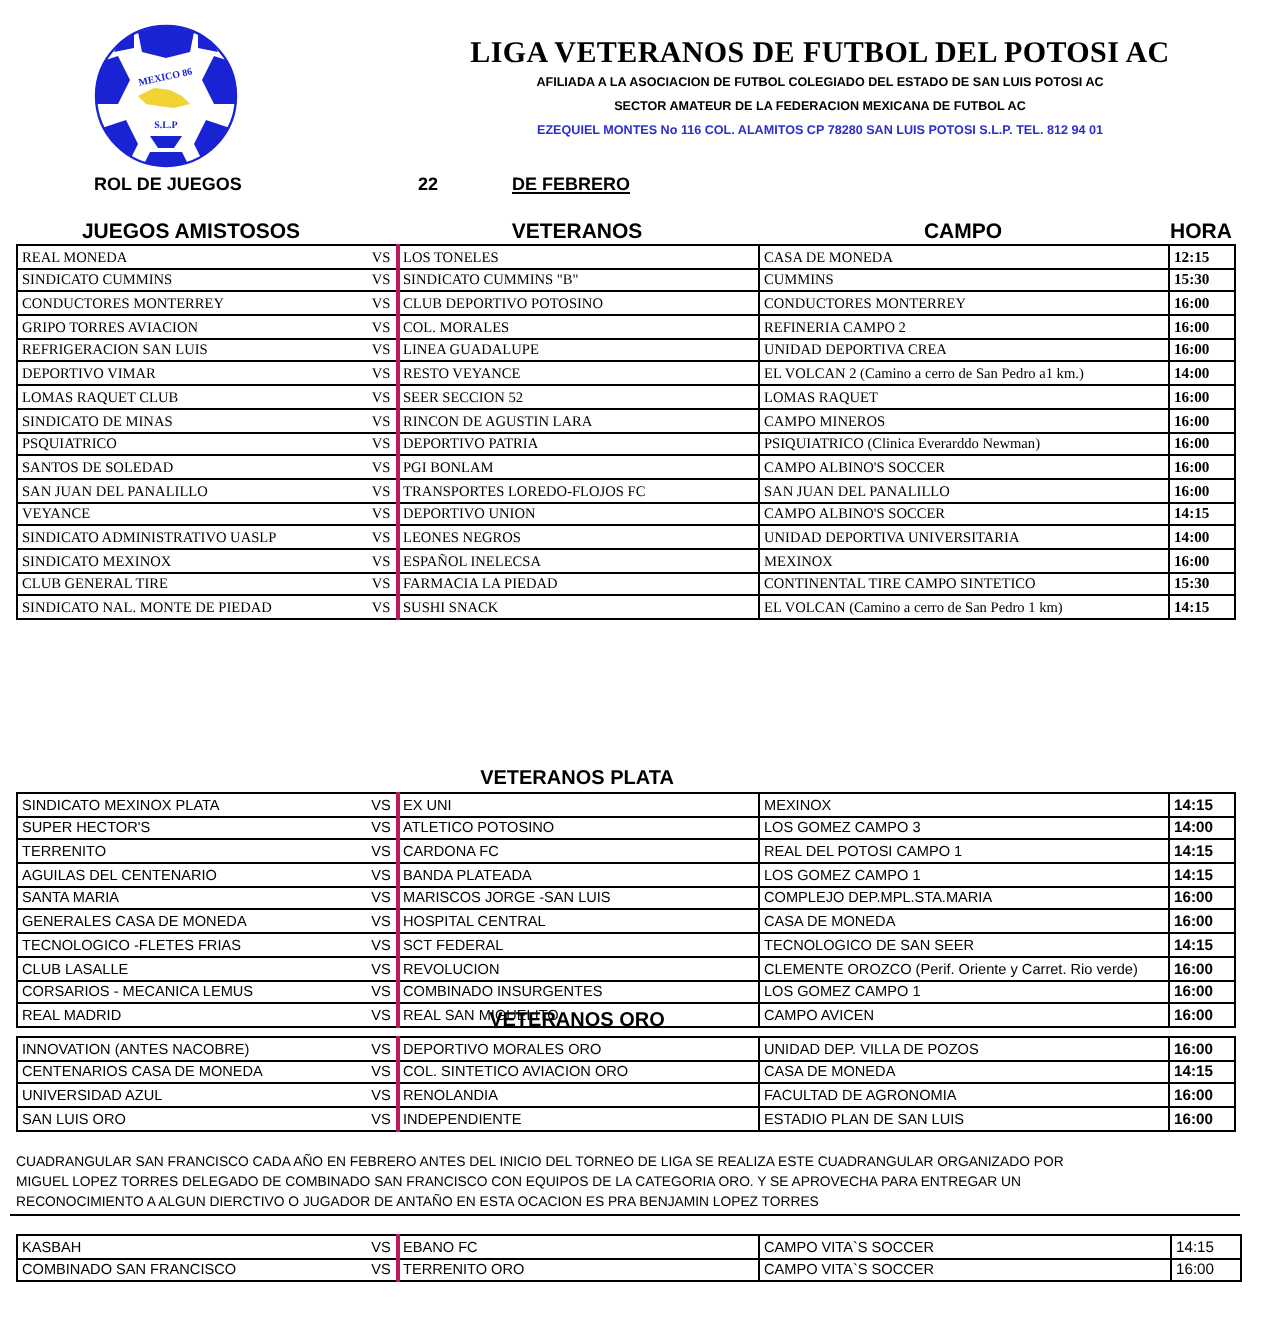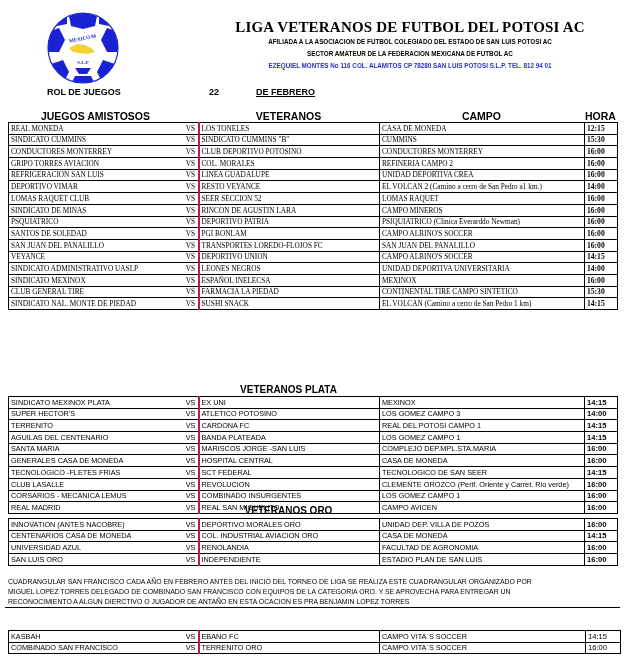--- a/index.html
+++ b/index.html
@@ -302,21 +302,21 @@
       <tr>
         <td class="t1">INNOVATION (ANTES NACOBRE)</td>
         <td class="vs">VS</td>
         <td class="t2">DEPORTIVO MORALES ORO</td>
         <td class="campo">UNIDAD DEP. VILLA DE POZOS</td>
         <td class="hora">16:00</td>
       </tr>
       <tr>
         <td class="t1">CENTENARIOS CASA DE MONEDA</td>
         <td class="vs">VS</td>
-        <td class="t2">COL. INDUSTRIAL AVIACION ORO</td>
+        <td class="t2">COL. SINTETICO AVIACION ORO</td>
         <td class="campo">CASA DE MONEDA</td>
         <td class="hora">14:15</td>
       </tr>
       <tr>
         <td class="t1">UNIVERSIDAD AZUL</td>
         <td class="vs">VS</td>
         <td class="t2">RENOLANDIA</td>
         <td class="campo">FACULTAD DE AGRONOMIA</td>
         <td class="hora">16:00</td>
       </tr>
@@ -330,21 +330,21 @@
     </tbody>
 </table>
 
 <div class="note">
   <div>CUADRANGULAR  SAN FRANCISCO CADA AÑO EN FEBRERO ANTES DEL INICIO DEL TORNEO DE LIGA SE REALIZA ESTE CUADRANGULAR ORGANIZADO POR</div>
   <div>MIGUEL LOPEZ TORRES  DELEGADO DE COMBINADO SAN FRANCISCO CON EQUIPOS DE LA CATEGORIA ORO. Y SE APROVECHA PARA ENTREGAR UN</div>
   <div>RECONOCIMIENTO A ALGUN DIERCTIVO O JUGADOR DE ANTAÑO EN ESTA OCACION ES PRA  BENJAMIN LOPEZ TORRES</div>
 </div>
 <div class="rule"></div>
 
-<table class="sched bottom" style="left:8px; top:617px; width:612px;margin-top:13px;">
+<table class="sched bottom" style="left:8px; top:617px; width:612px;">
   <colgroup>
       <col style="width:175px">
       <col style="width:15px">
       <col style="width:181px">
       <col style="width:206px">
       <col style="width:35px">
     </colgroup>
   <tbody id="tb-cuad">
       <tr>
         <td class="t1">KASBAH</td>

